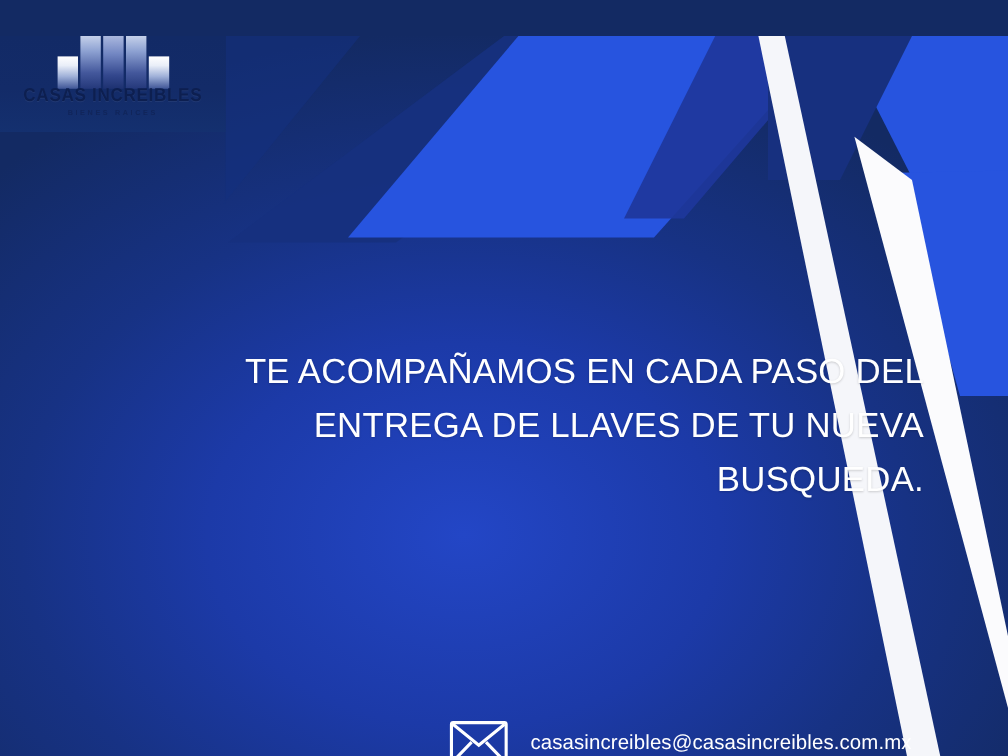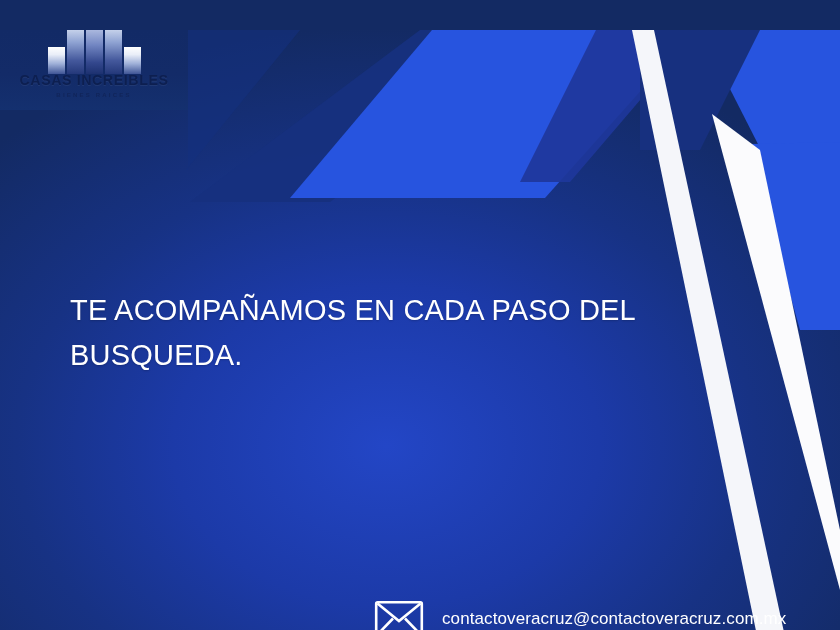--- a/index.html
+++ b/index.html
@@ -49,21 +49,21 @@
   .logo-sub {
     position:absolute; left:0; right:0; top:62px;
     text-align:center;
     font-size:6px; font-weight:bold; letter-spacing:2.2px;
     color:#11255a;
   }
 
   
   .headline {
     position:absolute; left:70px; top:258px; width:700px;
-    text-align:left;
+    text-align:right;
     color:#ffffff;
     font-size:29px;
     line-height:45px;
     font-weight:400;
     letter-spacing:.2px;
     text-shadow:0 1px 2px rgba(0,0,0,.18);
     z-index:4;
   }
   .headline div { white-space:nowrap; }
 
@@ -123,32 +123,33 @@
       <span class="bar m"></span>
       <span class="bar t"></span>
       <span class="bar s"></span>
     </div>
     <div class="logo-name">CASAS INCREIBLES</div>
     <div class="logo-sub">BIENES RAICES</div>
   </div>
 
   <div class="headline">
     <div>TE ACOMPAÑAMOS EN CADA PASO DEL</div>
+    <div>ENTREGA DE LLAVES DE TU NUEVA</div>
     <div>BUSQUEDA.</div>
   </div>
 
   <div class="contact-row">
     <span class="env">
       <svg viewBox="0 0 50 38" xmlns="http://www.w3.org/2000/svg" aria-hidden="true">
         <rect x="2.2" y="2.2" width="45.6" height="33.6" rx="1.5" fill="none" stroke="#ffffff" stroke-width="2.6"></rect>
         <path d="M3.5 3.5 L25 21 L46.5 3.5" fill="none" stroke="#ffffff" stroke-width="2.6"></path>
         <path d="M3.5 34.5 L19 18.5 M46.5 34.5 L31 18.5" fill="none" stroke="#ffffff" stroke-width="2.6"></path>
       </svg>
     </span>
-    <span class="contact-email">contactoveracruz@contactoveracruz.com.mx</span>
+    <span class="contact-email">casasincreibles@casasincreibles.com.mx</span>
   </div>
 
   <div class="circle-icon">
     <svg viewBox="0 0 34 34" xmlns="http://www.w3.org/2000/svg" aria-hidden="true">
       <circle cx="17" cy="17" r="14.6" fill="none" stroke="#ffffff" stroke-width="2.6"></circle>
       <path d="M11.5 20.5 q5.5 -6 11 0" fill="none" stroke="#ffffff" stroke-width="2.4" stroke-linecap="round"></path>
     </svg>
   </div>
 
 </div>

